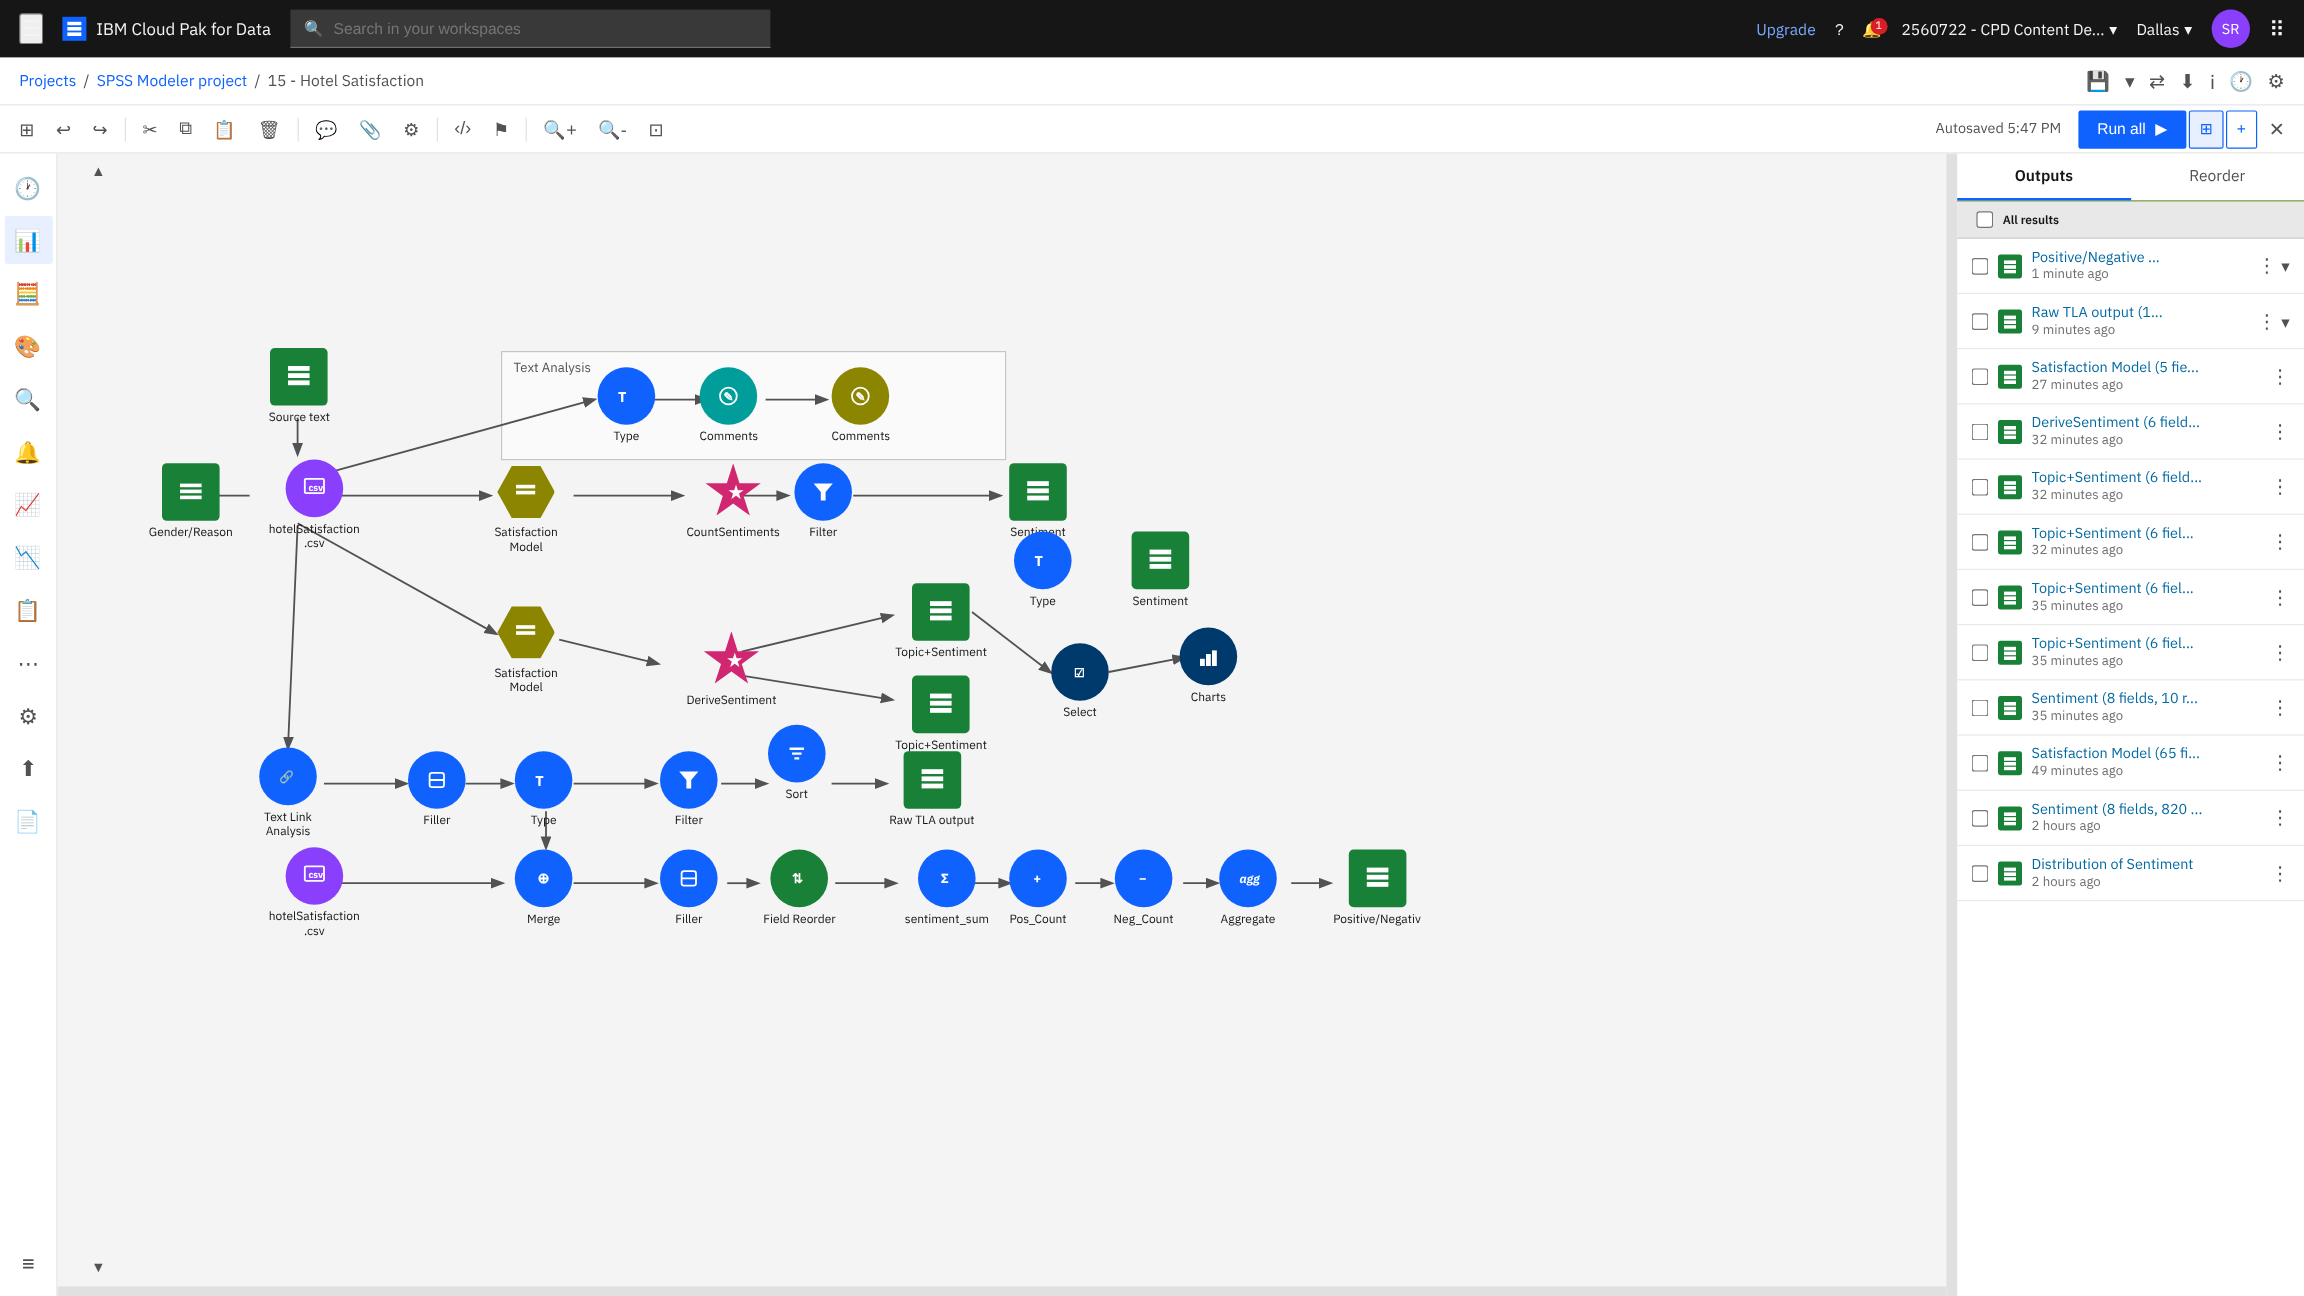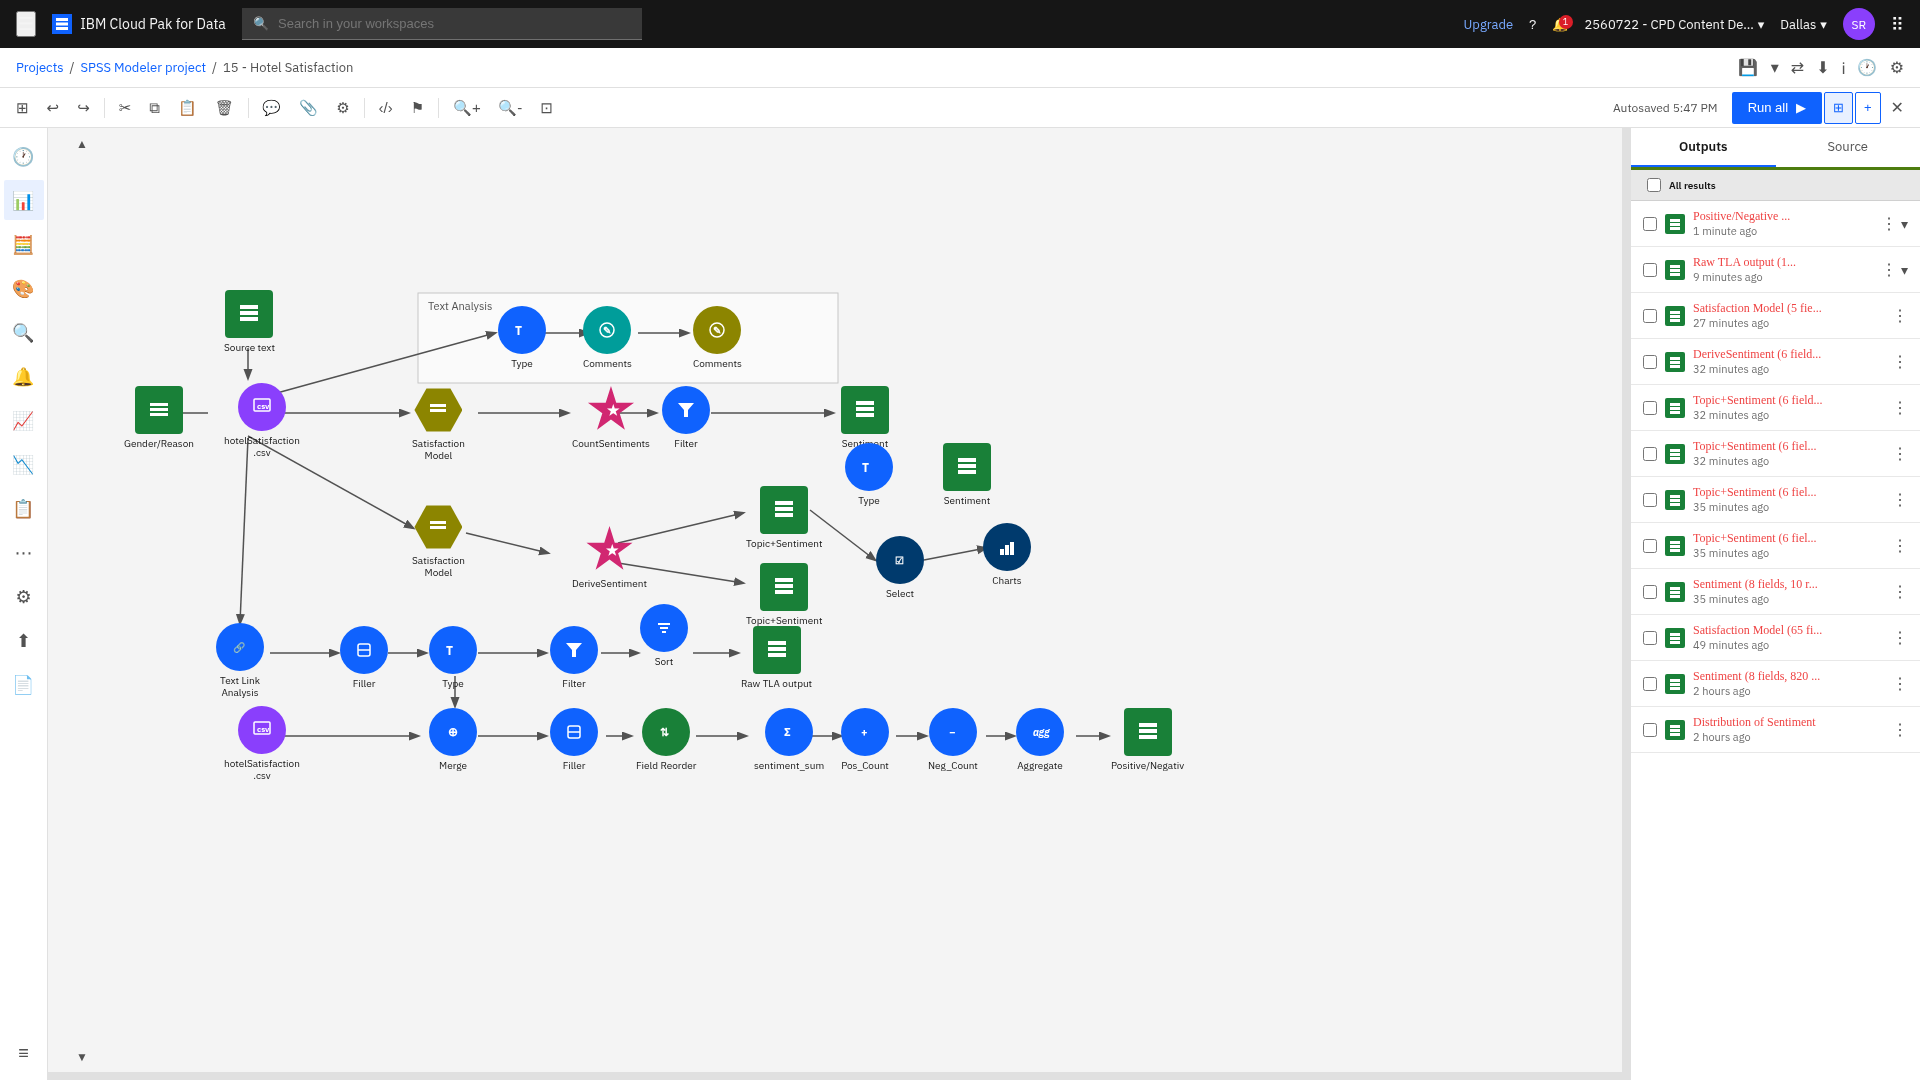--- a/index.html
+++ b/index.html
@@ -98,21 +98,21 @@
     }
 
     
     .right-panel {
       width: 290px;
       background: #ffffff;
       border-left: 1px solid #e0e0e0;
       display: flex;
       flex-direction: column;
     }
-    .panel-tabs { display: flex; border-bottom: 3px solid #4d7c0f; }
+    .panel-tabs { display: flex; border-bottom: 1px solid #4d7c0f; }
     .panel-tab {
       flex: 1; text-align: center; padding: 10px; font-size: 13px;
       cursor: pointer; border-bottom: 2px solid transparent; color: #525252;
     }
     .panel-tab.active { border-bottom: 2px solid #0f62fe; color: #161616; font-weight: 600; }
     .panel-description { padding: 12px 16px; font-size: 12px; color: #525252; line-height: 1.4; border-bottom: 1px solid #e0e0e0; }
     .panel-description span { color: #0f62fe; }
 
     .results-header { display: flex; align-items: center; padding: 8px 16px; gap: 8px; background: #e8e8e8; border-bottom: 1px solid #d0d0d0; }
     .results-header input[type=checkbox] { width: 14px; height: 14px; cursor: pointer; }
@@ -120,21 +120,21 @@
 
     .results-list { overflow-y: auto; flex: 1; }
     .result-item {
       display: flex; align-items: center; padding: 8px 12px; gap: 8px;
       border-bottom: 1px solid #e8e8e8; cursor: pointer;
     }
     .result-item input[type=checkbox] { width: 14px; height: 14px; flex-shrink: 0; cursor: pointer; }
     .result-icon { width: 20px; height: 20px; background: #198038; flex-shrink: 0; display: flex; align-items: center; justify-content: center; border-radius: 2px; }
     .result-icon svg { width: 12px; height: 12px; fill: white; }
     .result-info { flex: 1; min-width: 0; }
-    .result-name { font-size: 12px; color: #ef4444; white-space: nowrap; overflow: hidden; text-overflow: ellipsis; font-family: Liberation Serif, serif; }
+    .result-name { font-size: 12px; color: #0369a1; white-space: nowrap; overflow: hidden; text-overflow: ellipsis; }
     .result-time { font-size: 11px; color: #6f6f6f; }
     .result-actions { display: flex; align-items: center; gap: 4px; }
     .result-more { background: none; border: none; cursor: pointer; color: #525252; font-size: 16px; }
     .result-expand { background: none; border: none; cursor: pointer; color: #525252; font-size: 14px; }
 
     
     .flow-node {
       position: absolute;
       display: flex;
       flex-direction: column;
@@ -675,21 +675,21 @@
     <div class="canvas-scroll-v"></div>
     <div class="canvas-scroll-h"></div>
 
     <div style="position:absolute; left:28px; top:8px; cursor:pointer; color:#525252; font-size:12px;">▲</div>
     <div style="position:absolute; left:28px; bottom:16px; cursor:pointer; color:#525252; font-size:12px;">▼</div>
   </div>
 
   <aside class="right-panel">
     <div class="panel-tabs">
       <div class="panel-tab active">Outputs</div>
-      <div class="panel-tab">Source</div>
+      <div class="panel-tab">Reorder</div>
     </div>
     <div class="results-header">
       <input type="checkbox" style="">
       <span class="results-header-label">All results</span>
     </div>
     <div class="results-list">
     <div class="result-item">
       <input type="checkbox" style="">
       <div class="result-icon">
         <svg width="12" height="12" viewBox="0 0 12 12" fill="white">

